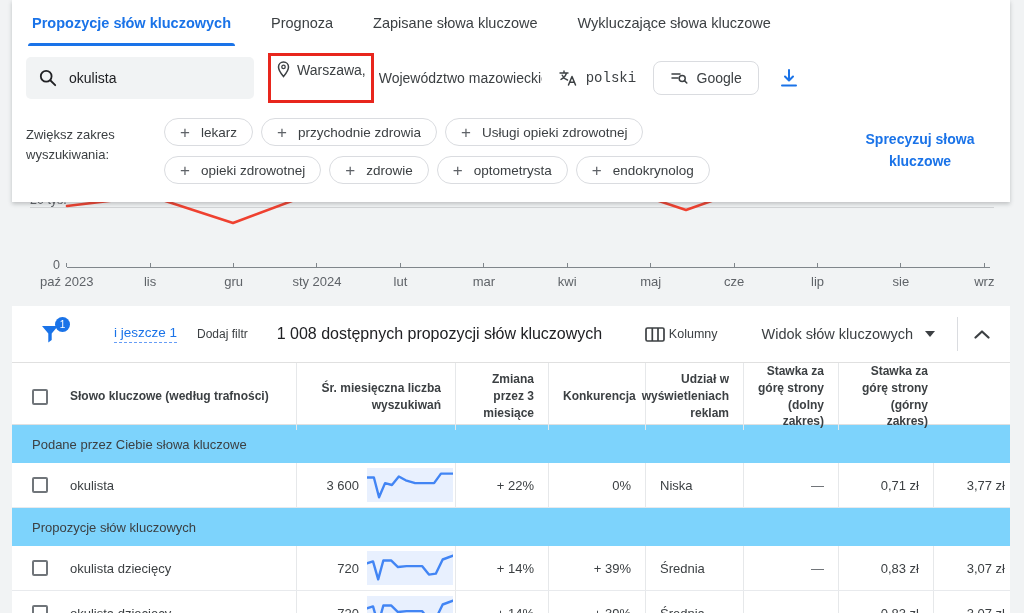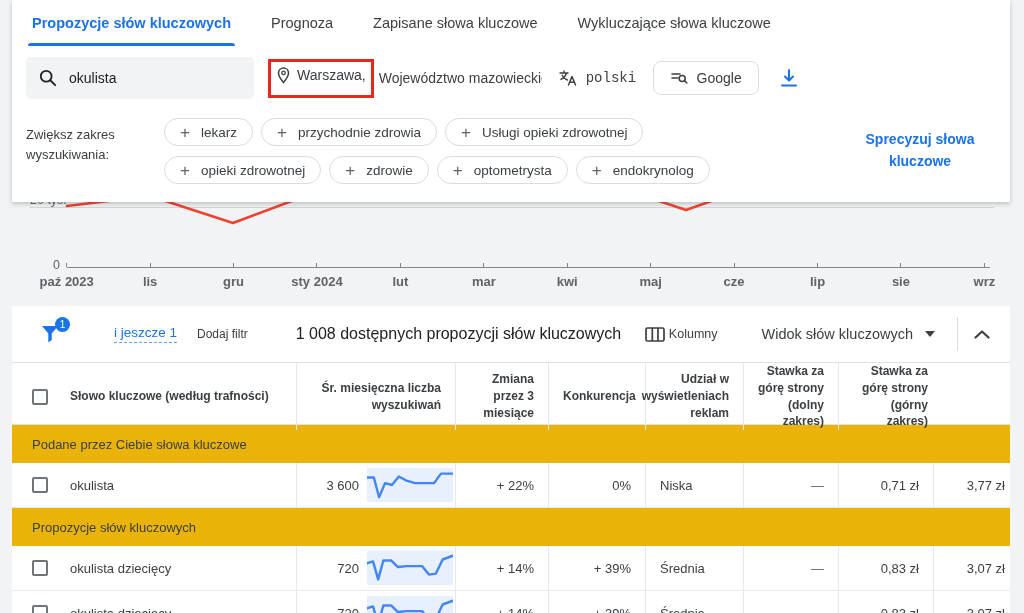--- a/index.html
+++ b/index.html
@@ -13,21 +13,21 @@
   .tabs { display:flex; align-items:stretch; height:46px; padding-left:20px; gap:40px; }
   .tab { position:relative; display:flex; align-items:center; font-size:14.5px; color:#3c4043; cursor:pointer; white-space:nowrap; }
   .tab.active { color:#1a73e8; font-weight:bold; }
   .tab.active::after { content:""; position:absolute; left:-4px; right:-4px; bottom:0; height:3px; background:#1a73e8; border-radius:3px 3px 0 0; }
 
   
   .toolbar { display:flex; align-items:center; height:64px; padding:0 12px 0 14px; }
   .search-box { display:flex; align-items:center; gap:12px; width:228px; height:42px; background:#f1f3f4; border-radius:5px; padding:0 13px; flex:none; }
   .search-box input { border:none; background:transparent; outline:none; font:14px "Liberation Sans",sans-serif; color:#202124; width:160px; }
   .loc { display:flex; align-items:center; margin-left:14px; flex:none; }
-  .red-box { display:flex; align-items:center; gap:7px; border:3px solid #e8261d; padding:5px 5px 11px 6px; }
+  .red-box { display:flex; align-items:center; gap:7px; border:3px solid #e8261d; padding:5px 5px 22px 6px; }
   .loc-main { font-size:14px; white-space:nowrap; }
   .loc-rest { font-size:14px; margin-left:5px; max-width:163px; white-space:nowrap; overflow:hidden; }
   .lang { display:flex; align-items:center; gap:9px; margin-left:17px; font-size:14px; flex:none;font-family:Liberation Mono, monospace; }
   .google-box { display:flex; align-items:center; justify-content:center; gap:9px; margin-left:17px; width:106px; height:34px; border:1px solid #dadce0; border-radius:8px; font-size:14px; flex:none; cursor:pointer; }
   .date { display:flex; align-items:center; margin-left:10px; flex:none; }
   .date-main { display:flex; align-items:center; gap:8px; border-bottom:1px solid #dadce0; padding:6px 2px 10px 2px; font-size:13.5px; white-space:nowrap; cursor:pointer; }
   .caret { width:0; height:0; border-left:5px solid transparent; border-right:5px solid transparent; border-top:6px solid #5f6368; margin-left:8px; }
   .download { margin-left:9px; cursor:pointer; display:flex; }
 
   
@@ -38,47 +38,47 @@
   .chip-plus::before { content:"+"; font-size:17px; color:#5f6368; line-height:1; }
   .refine { margin-left:auto; width:152px; text-align:center; align-self:center; font-size:14px; font-weight:bold; color:#1a73e8; line-height:1.55; cursor:pointer; }
 
   
   .chart-strip { position:relative; height:104px; width:1024px; overflow:hidden; z-index:1; }
   .gridline20 { position:absolute; left:30px; right:30px; top:5px; height:1px; background:#d3d5d7; }
   .ylab20 { position:absolute; left:30px; top:-9px; font-size:12.5px; color:#5f6368; }
   .ylab0 { position:absolute; left:46px; top:56px; width:14px; text-align:right; font-size:12.5px; color:#5f6368; }
   .axis { position:absolute; left:67px; width:923px; top:65px; height:1px; background:#80868b; }
   .months { position:absolute; left:25px; top:61px; width:1001px; display:flex; }
-  .month { flex:1; display:flex; flex-direction:column; align-items:center; font-size:13px; color:#5f6368;font-weight:bold; }
+  .month { flex:1; display:flex; flex-direction:column; align-items:center; font-size:13px; color:#5f6368; }
   .month::before { content:""; width:1px; height:4px; background:#80868b; margin-bottom:7px; }
   .trend-svg { position:absolute; left:0; top:0; width:1024px; height:104px; }
 
   
   .table-card { position:relative; z-index:2; width:998px; margin-left:12px; background:#fff; }
   .filter-row { display:flex; align-items:center; height:56px; padding:0 12px 0 28px; }
   .funnel-wrap { position:relative; flex:none; cursor:pointer; }
   .badge { position:absolute; top:-7px; right:-8px; width:15px; height:15px; border-radius:50%; background:#1a73e8; color:#fff; font-size:10px; display:flex; align-items:center; justify-content:center; }
   .more { margin-left:52px; font-size:13.5px; color:#1a73e8; border-bottom:1px dashed #669df6; padding-bottom:2px; cursor:pointer; }
   .addf { margin-left:20px; font-size:12px; color:#3c4043; cursor:pointer; }
-  .count { margin-left:48px; font-size:16px; color:#202124; }
+  .count { margin-left:29px; font-size:16px; color:#202124; }
   .columns-btn { margin-left:auto; display:flex; flex-direction:row; align-items:center; gap:4px; font-size:12.5px; color:#3c4043; cursor:pointer; }
   .view-btn { margin-left:44px; display:flex; align-items:center; font-size:14.5px; color:#3c4043; cursor:pointer; white-space:nowrap; }
   .view-btn .caret { border-top-color:#3c4043; margin-left:12px; }
   .vdiv { margin-left:22px; width:1px; height:34px; background:#dadce0; }
   .collapse { margin-left:16px; margin-right:8px; cursor:pointer; display:flex; }
 
   .grid { display:grid; grid-template-columns:284px 159px 93px 97px 98px 95px 95px 1fr; }
   .thead { height:63px; border-top:1px solid #e0e0e0; border-bottom:1px solid #e0e0e0; }
   .th, .td { display:flex; align-items:center; justify-content:flex-end; text-align:right; padding:0 14px; border-left:1px solid #e6e8ea; }
   .th { font-size:12px; font-weight:bold; color:#3c4043; line-height:1.4; }
   .th.first, .td.first { justify-content:flex-start; text-align:left; border-left:none; padding-left:20px; gap:22px; }
   .th.left, .td.left { justify-content:flex-start; text-align:center; }
   .last { overflow:hidden; padding-right:5px; }
   .cb { width:16px; height:16px; border:2px solid #70757a; border-radius:2px; background:#fff; flex:none; cursor:pointer; }
-  .section-row { height:38px; background:#eab308; display:flex; align-items:center; padding-left:20px; font-size:13px; color:#3c4043; }
+  .section-row { height:38px; background:#7dd3fc; display:flex; align-items:center; padding-left:20px; font-size:13px; color:#3c4043; }
   .tr { height:45px; border-bottom:1px solid #e8eaed; background:#fff; }
   .td { font-size:13px; color:#3c4043; }
   .td.metric { padding-right:2px; gap:8px; }
   .spark { width:86px; height:34px; background:#e8f0fe; flex:none; }
   .dash { color:#5f6368; }
   svg { display:block; }
 </style>
 </head>
 <body>
 

